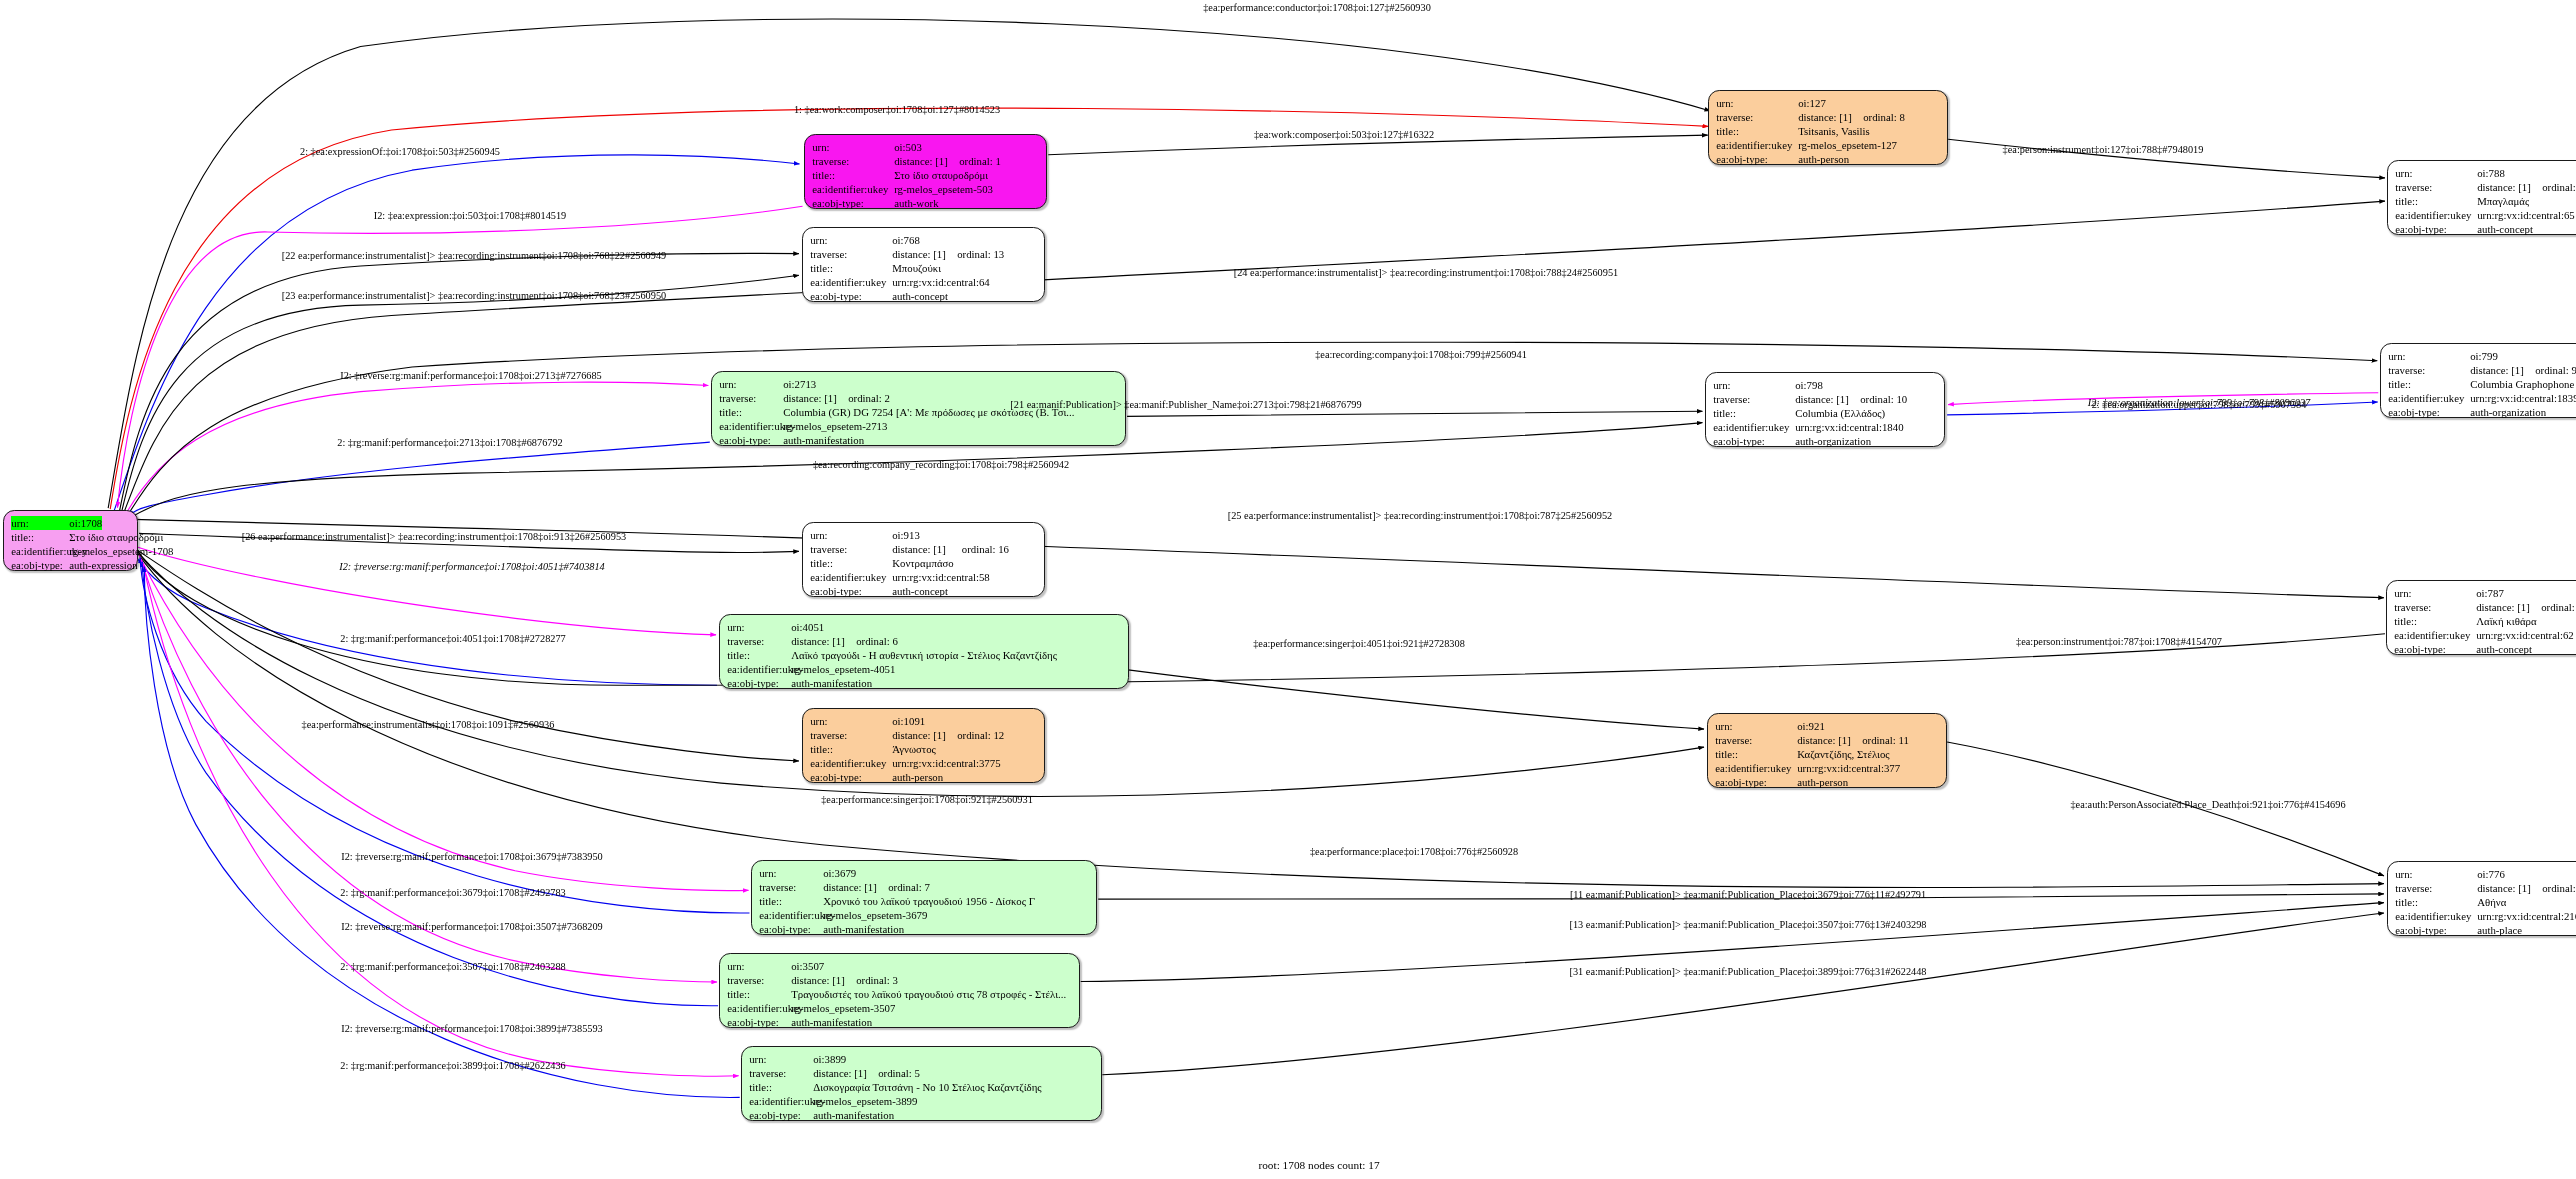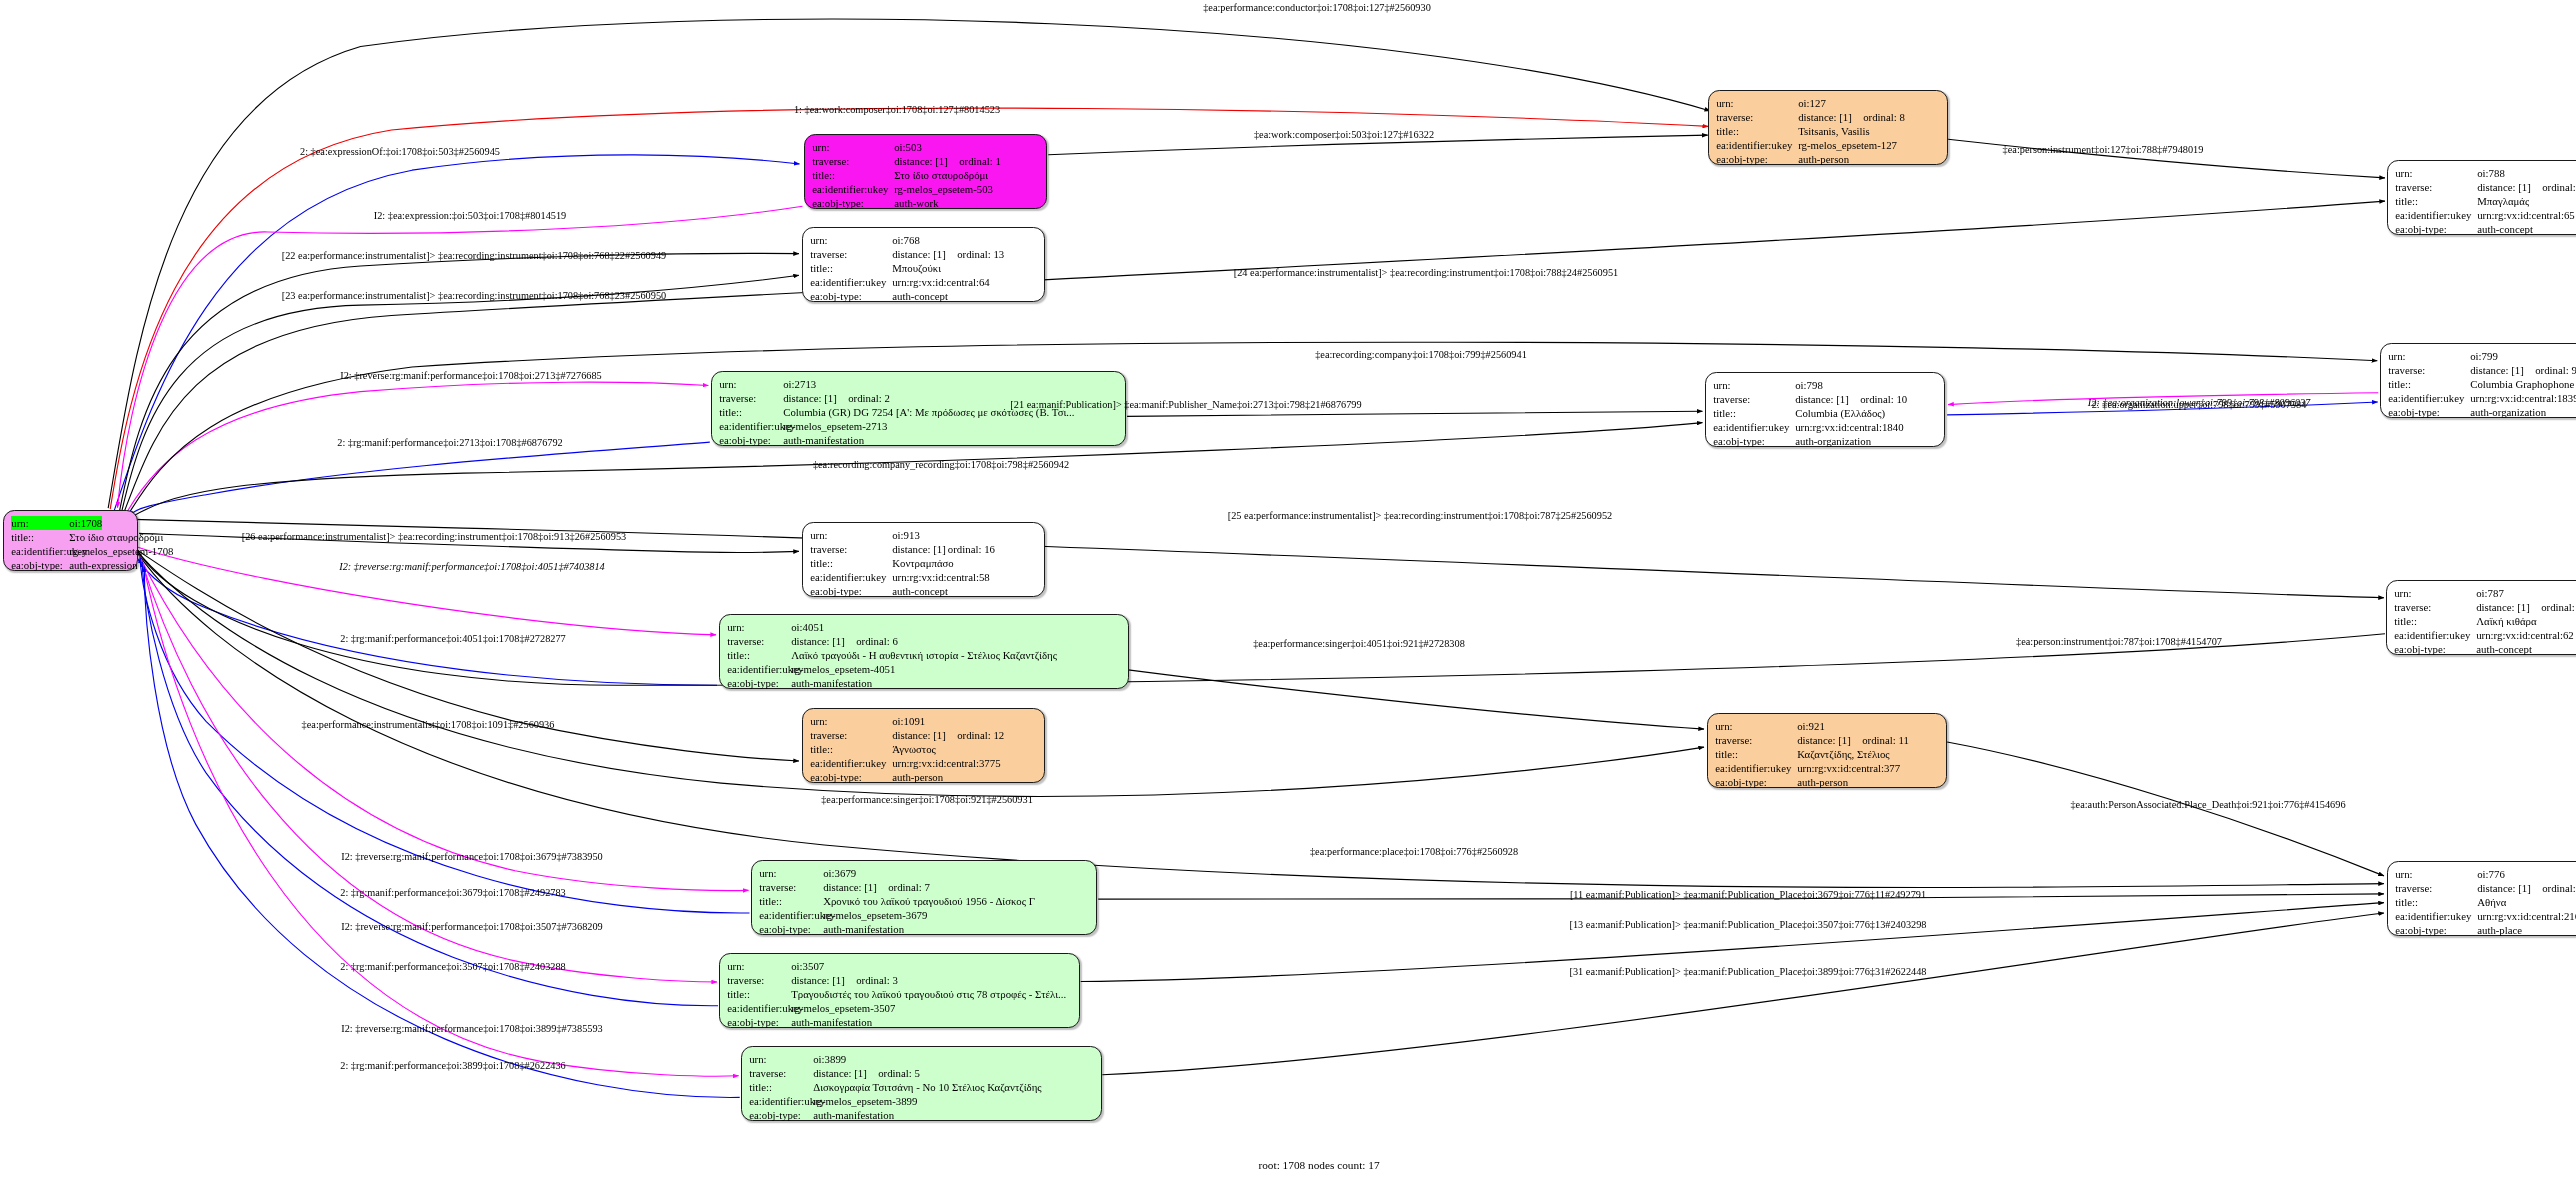--- a/index.html
+++ b/index.html
@@ -354,21 +354,21 @@
         </div>
       </div>
       <div class="node white" style="left: 802px; top: 522px; width: 243px; height: 75px;">
         <div class="row">
           <span class="k" style="width: 82px;">urn:</span>
           <span class="v">oi:913</span>
         </div>
         <div class="row">
           <span class="k" style="width: 82px;">traverse:</span>
           <span class="v">distance: [1]</span>
-          <span class="v2" style="margin-left: 2px;">ordinal: 16</span>
+          <span class="v2" style="margin-left: 16px;">ordinal: 16</span>
         </div>
         <div class="row">
           <span class="k" style="width: 82px;">title::</span>
           <span class="v">Κοντραμπάσο</span>
         </div>
         <div class="row">
           <span class="k" style="width: 82px;">ea:identifier:ukey</span>
           <span class="v">urn:rg:vx:id:central:58</span>
         </div>
         <div class="row">

